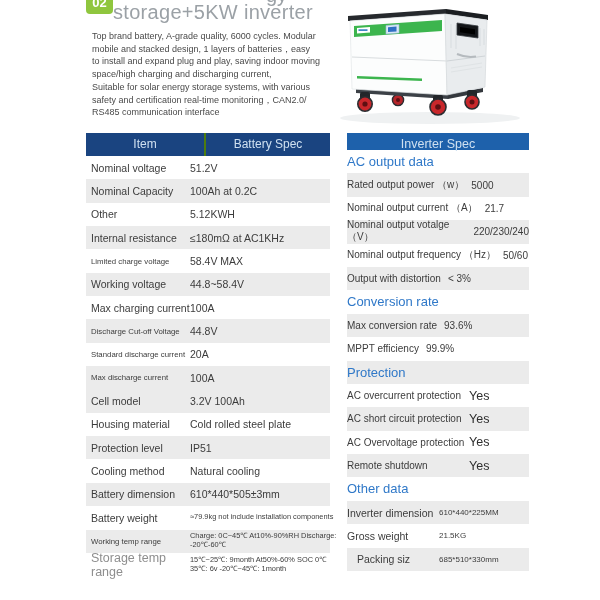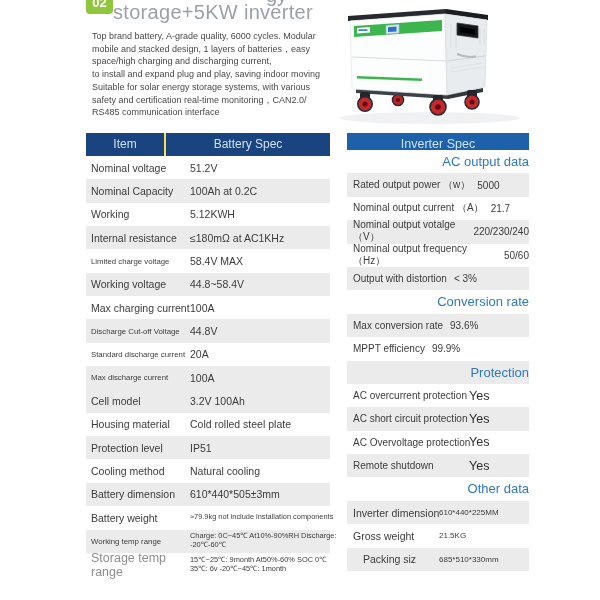--- a/index.html
+++ b/index.html
@@ -19,59 +19,59 @@
          border-radius:4px;color:#fff;font-weight:bold;font-size:13px;text-align:center;line-height:23px}
   .title-frag{position:absolute;left:266px;top:-16px;font-size:20px;color:var(--title-text);font-weight:300}
   .title{position:absolute;left:113px;top:1px;font-size:20px;font-weight:400;color:var(--title-text);letter-spacing:.3px}
   .desc{position:absolute;left:92px;top:30px;width:228px;font-size:9px;line-height:12.7px;color:#4A4A4A}
   .product{position:absolute;left:330px;top:2px}
 
   
   .battery{position:absolute;left:86px;top:133px;width:244px}
   .bth{display:flex;height:23px;background:var(--battery-header-bg);color:var(--header-text);
        font-size:12px;align-items:center;text-align:center}
-  .bth .c1{width:80px;border-right:2px solid #fde047;height:100%;line-height:23px}
+  .bth .c1{width:120px;border-right:2px solid #4d7c0f;height:100%;line-height:23px}
   .bth .c2{flex:1;line-height:23px}
   .brow{display:flex;align-items:center;height:23.35px;font-size:10.5px}
   .brow.alt{background:var(--row-alt-bg)}
   .bl{width:104px;padding-left:5px;flex:none;color:#3C3C3C}
   .bl.small{font-size:7.8px}
   .bl.big{font-size:12.5px;color:#8E8E8E;font-weight:300}
   .bv{color:#3C3C3C}
   .bv div{white-space:nowrap}
   .bv.small{font-size:7.4px;line-height:8.8px}
 
   
   .inverter{position:absolute;left:347px;top:133px;width:182px}
   .ith{height:17px;background:var(--inverter-header-bg);color:var(--header-text);
        text-align:center;line-height:23px;font-size:12.5px}
-  .isec{height:23.4px;line-height:23.4px;text-align:right;color:var(--section-heading);font-size:13px}
+  .isec{height:23.4px;line-height:23.4px;text-align:left;color:var(--section-heading);font-size:13px}
   .isec.alt{background:var(--row-alt-bg)}
-  .irow{position:relative;display:flex;align-items:center;height:23.4px;padding-left:6px;font-size:10px;color:#3C3C3C}
+  .irow{position:relative;display:flex;align-items:center;height:23.4px;font-size:10px;color:#3C3C3C}
   .irow.alt{background:var(--row-alt-bg)}
   .irow.inline .il{margin-right:7px}
   .irow.column .iv{position:absolute;left:122px;font-size:12.5px;color:#2F2F2F}
   .irow.column-small .il{font-size:10.5px}
   .irow.column-small .iv{position:absolute;left:92px;font-size:8px}
   .irow.indent .il{padding-left:10px}
 </style>
 </head>
 <body>
 
 <div class="page">
 
   <div class="top">
     <div class="badge">02</div>
     <div class="title-frag">gy</div>
     <h1 class="title">storage+5KW inverter</h1>
     <div class="desc" id="desc">
         <div>Top brand battery, A-grade quality, 6000 cycles. Modular</div>
         <div>mobile and stacked design, 1 layers of batteries，easy</div>
+        <div>to install and expand plug and play, saving indoor moving</div>
         <div>space/high charging and discharging current,</div>
-        <div>to install and expand plug and play, saving indoor moving</div>
         <div>Suitable for solar energy storage systems, with various</div>
         <div>safety and certification real-time monitoring，CAN2.0/</div>
         <div>RS485 communication interface</div>
       </div>
 
     <div class="product">
       <svg width="235" height="128" viewBox="0 0 235 128">
 
         <ellipse cx="100" cy="116" rx="90" ry="6" fill="#EFF1F2"></ellipse>
 
@@ -153,21 +153,21 @@
             <div>51.2V</div>
           </div>
         </div>
         <div class="brow alt">
           <div class="bl">Nominal Capacity</div>
           <div class="bv">
             <div>100Ah at 0.2C</div>
           </div>
         </div>
         <div class="brow">
-          <div class="bl">Working</div>
+          <div class="bl">Other</div>
           <div class="bv">
             <div>5.12KWH</div>
           </div>
         </div>
         <div class="brow alt">
           <div class="bl">Internal resistance</div>
           <div class="bv">
             <div>≤180mΩ at AC1KHz</div>
           </div>
         </div>

